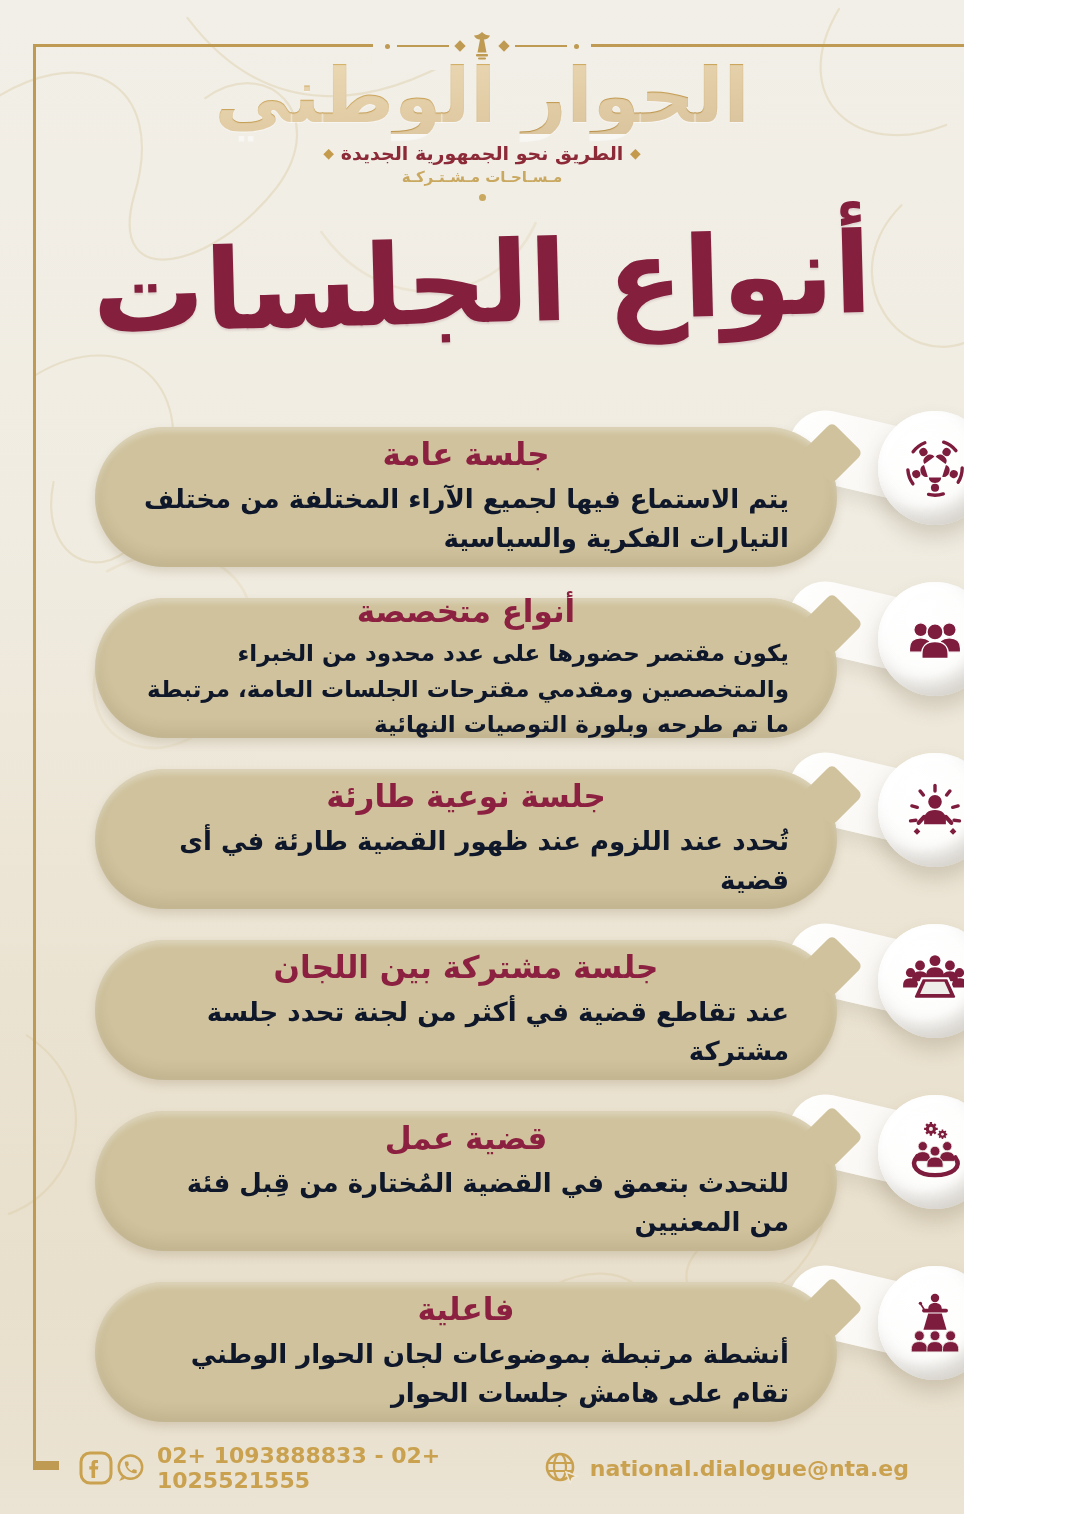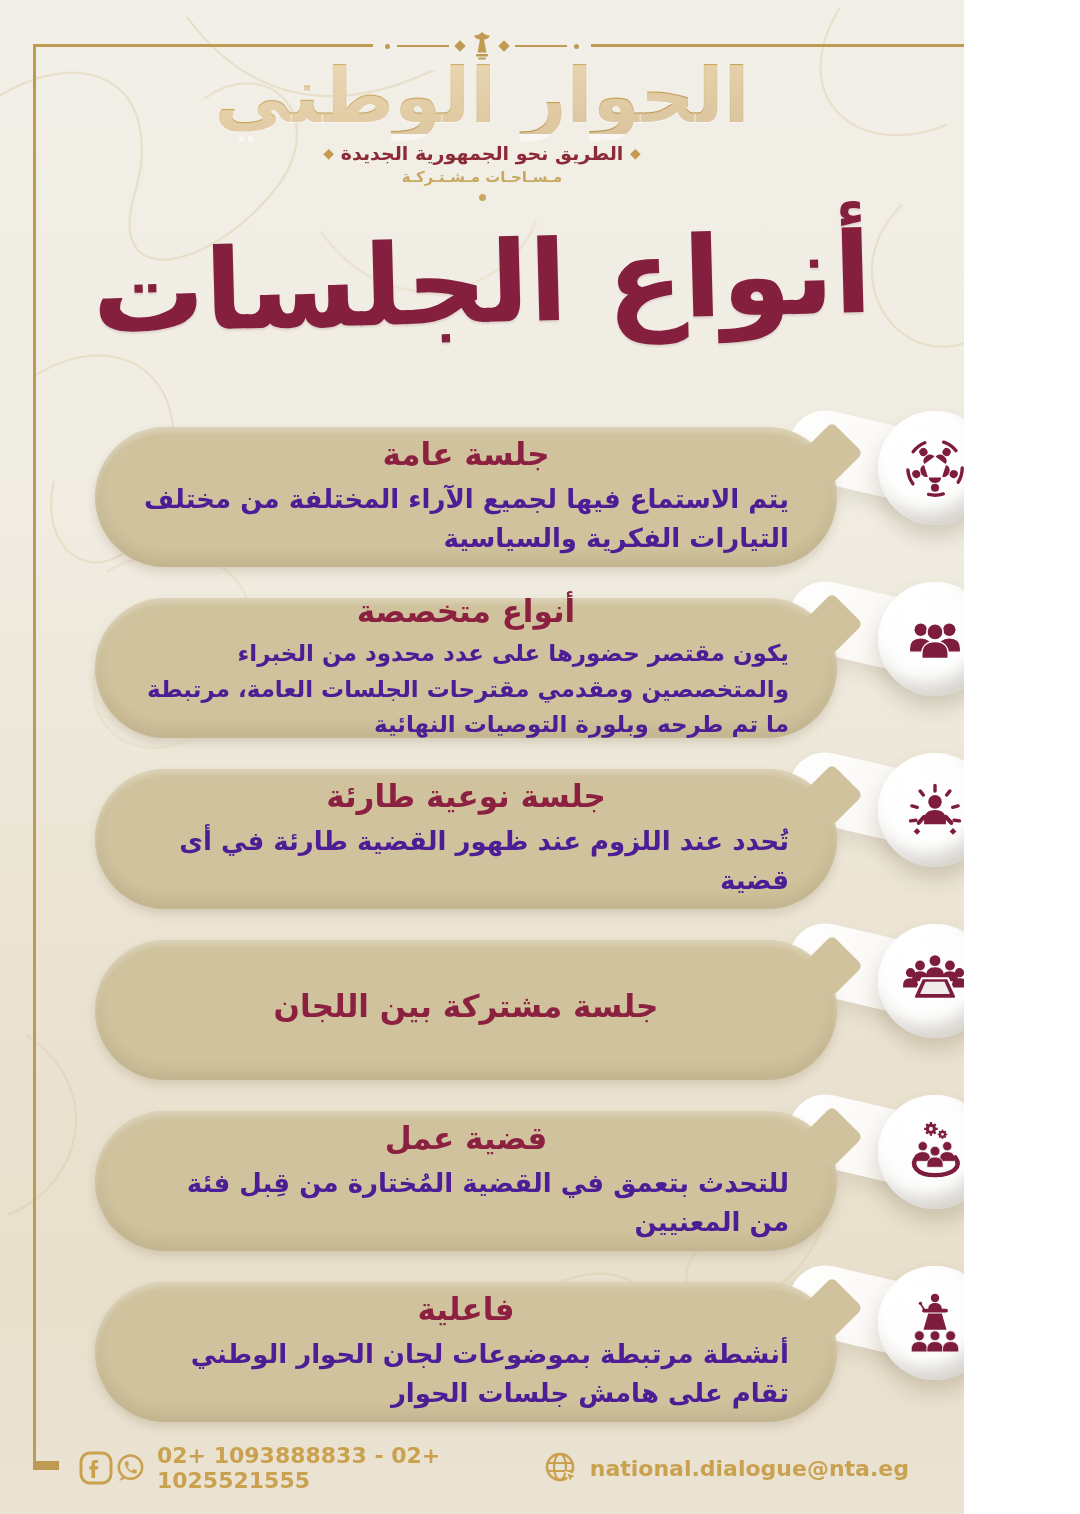--- a/index.html
+++ b/index.html
@@ -46,21 +46,21 @@
     box-shadow:inset -8px -12px 16px rgba(120,110,95,.20),inset 6px 8px 10px rgba(255,255,255,.9),0 12px 20px rgba(90,75,45,.20);
     display:flex;align-items:center;justify-content:center;z-index:2;}
   .badge svg{width:68px;height:68px;fill:#7d1c3c;}
   .pill{position:absolute;left:95px;top:0;width:742px;height:140px;border-radius:70px;
     background:#cfc29c;box-shadow:inset 0 -8px 14px rgba(90,75,40,.12),inset 0 4px 6px rgba(255,255,255,.35),0 5px 10px rgba(110,90,50,.18);
     display:flex;flex-direction:column;align-items:center;justify-content:center;
     padding:6px 48px;box-sizing:border-box;z-index:3;margin-top:44px;}
   .tail{position:absolute;left:810px;top:48px;width:44px;height:44px;background:#cfc29c;
     transform:rotate(45deg);border-radius:6px;z-index:3;}
   .pill h3{margin:0 0 6px 0;font-size:31px;font-weight:bold;color:#8c2040;line-height:1.2;}
-  .pill p{margin:0;font-size:26px;font-weight:bold;color:#4c1d95;line-height:1.5;}
+  .pill p{margin:0;font-size:26px;font-weight:bold;color:#0f172a;line-height:1.5;}
   .card.dense .pill p{font-size:23px;line-height:1.55;}
   
   .footer{position:absolute;left:78px;right:55px;top:1438px;height:60px;
     display:flex;align-items:center;justify-content:space-between;
     color:#c9a14f;font-weight:bold;font-size:22px;}
   .f-item{display:flex;align-items:center;gap:10px;direction:ltr;}
   .f-item svg{display:block;}
 </style>
 </head>
 <body>
@@ -248,20 +248,21 @@
                 <circle cy="-15" r="10"></circle>
                 <path d="M0 -3c-11 0-16 6-16 14v6h32v-6c0-8-5-14-16-14z"></path>
               </g>
           </g>
           <path d="M31 46 h38 l12 26 a3 3 0 0 1 -3 4 H22 a3 3 0 0 1 -3 -4 z" stroke="#ffffff" stroke-width="3"></path>
           <path d="M36 51 h28 l8 18 H28 z" fill="#efede9"></path>
         </svg>
       </div>
       <div class="pill" dir="rtl">
         <h3>جلسة مشتركة بين اللجان</h3>
+        <p>عند تقاطع قضية في أكثر من لجنة تحدد جلسة مشتركة</p>
       </div>
       <div class="tail"></div>
     </div>
 
     <div class="card">
       <div class="wedge"></div>
       <div class="badge">
         <svg viewBox="0 0 100 100">
           <g>
             <g transform="translate(44 16)">

